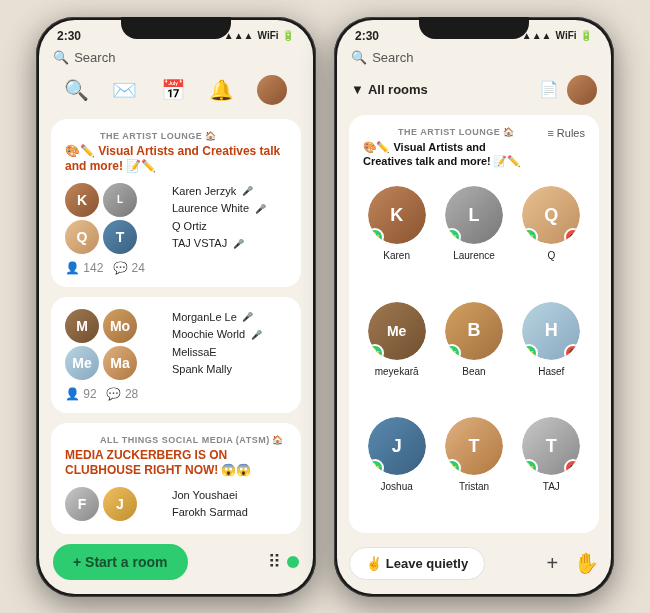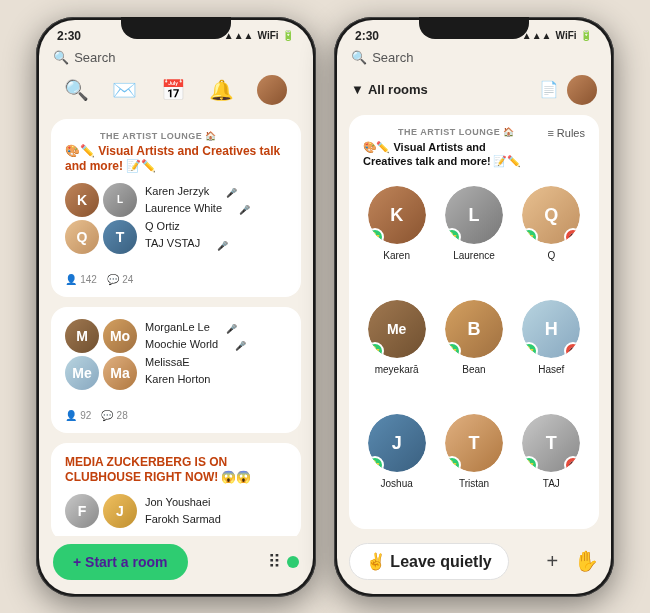--- a/index.html
+++ b/index.html
@@ -142,40 +142,40 @@
       font-size: 14px;
       font-weight: bold;
       color: #fff;
     }
     .room-names {
       font-size: 11px;
       color: #222;
       line-height: 1.6;
       flex: 1;
     }
-    .room-name-row { display: flex; align-items: flex-end; gap: 17px; }
+    .room-name-row { display: flex; align-items: center; gap: 6px; margin-left: 27px; }
     .mic-icon { font-size: 9px; color: #aaa; }
     .room-stats {
       display: flex;
       gap: 10px;
-      font-size: 10px;
+      font-size: 12px;
       color: #888;
-      margin-top: 20px;
+      margin-top: 7px;
     }
     
     .bottom-bar {
       padding: 8px 14px 14px;
       display: flex;
       justify-content: space-between;
       align-items: center;
       flex-shrink: 0;
     }
     .start-room-btn {
       background: #2ecc71;
-      color: #4c1d95;
+      color: #14532d;
       border: none;
       border-radius: 20px;
       padding: 10px 20px;
       font-size: 14px;
       font-weight: 700;
       cursor: pointer;
       display: flex;
       align-items: center;
       gap: 6px;
     }
@@ -304,21 +304,21 @@
       justify-content: space-between;
       align-items: center;
       padding: 10px 12px 14px;
       flex-shrink: 0;
     }
     .leave-btn {
       background: #fff;
       border: 1px solid #e0e0e0;
       border-radius: 20px;
       padding: 8px 16px;
-      font-size: 16px;
+      font-size: 13px;
       font-weight: 600;
       color: #222;
       cursor: pointer;
       display: flex;
       align-items: center;
       gap: 4px;
     }
     .room-action-icons {
       display: flex;
       gap: 16px;
@@ -463,31 +463,32 @@
                   <span class="mic-icon">🎤</span>
                 </div>
               <div class="room-name-row">
                   <span>Moochie World</span>
                   <span class="mic-icon">🎤</span>
                 </div>
               <div class="room-name-row">
                   <span>MelissaE</span>
                 </div>
               <div class="room-name-row">
-                  <span>Karen Horton</span>
+                  <span>Spank Mally</span>
                 </div>
             </div>
           </div>
           <div class="room-stats">
             <span>👤 <span>92</span></span>
             <span>💬 <span>28</span></span>
           </div>
         </div>
 
         <div class="room-card">
+          <div class="room-tag">ALL THINGS SOCIAL MEDIA (ATSM) 🏠</div>
           <div class="room-title">MEDIA ZUCKERBERG IS ON CLUBHOUSE RIGHT NOW! 😱😱</div>
           <div style="display:flex;gap:8px;">
             <div style="display:flex;gap:4px;">
               <div class="speaker-avatar av9">
                   <div class="avatar-placeholder">F</div>
                 </div>
               <div class="speaker-avatar av10">
                   <div class="avatar-placeholder">J</div>
                 </div>
             </div>

